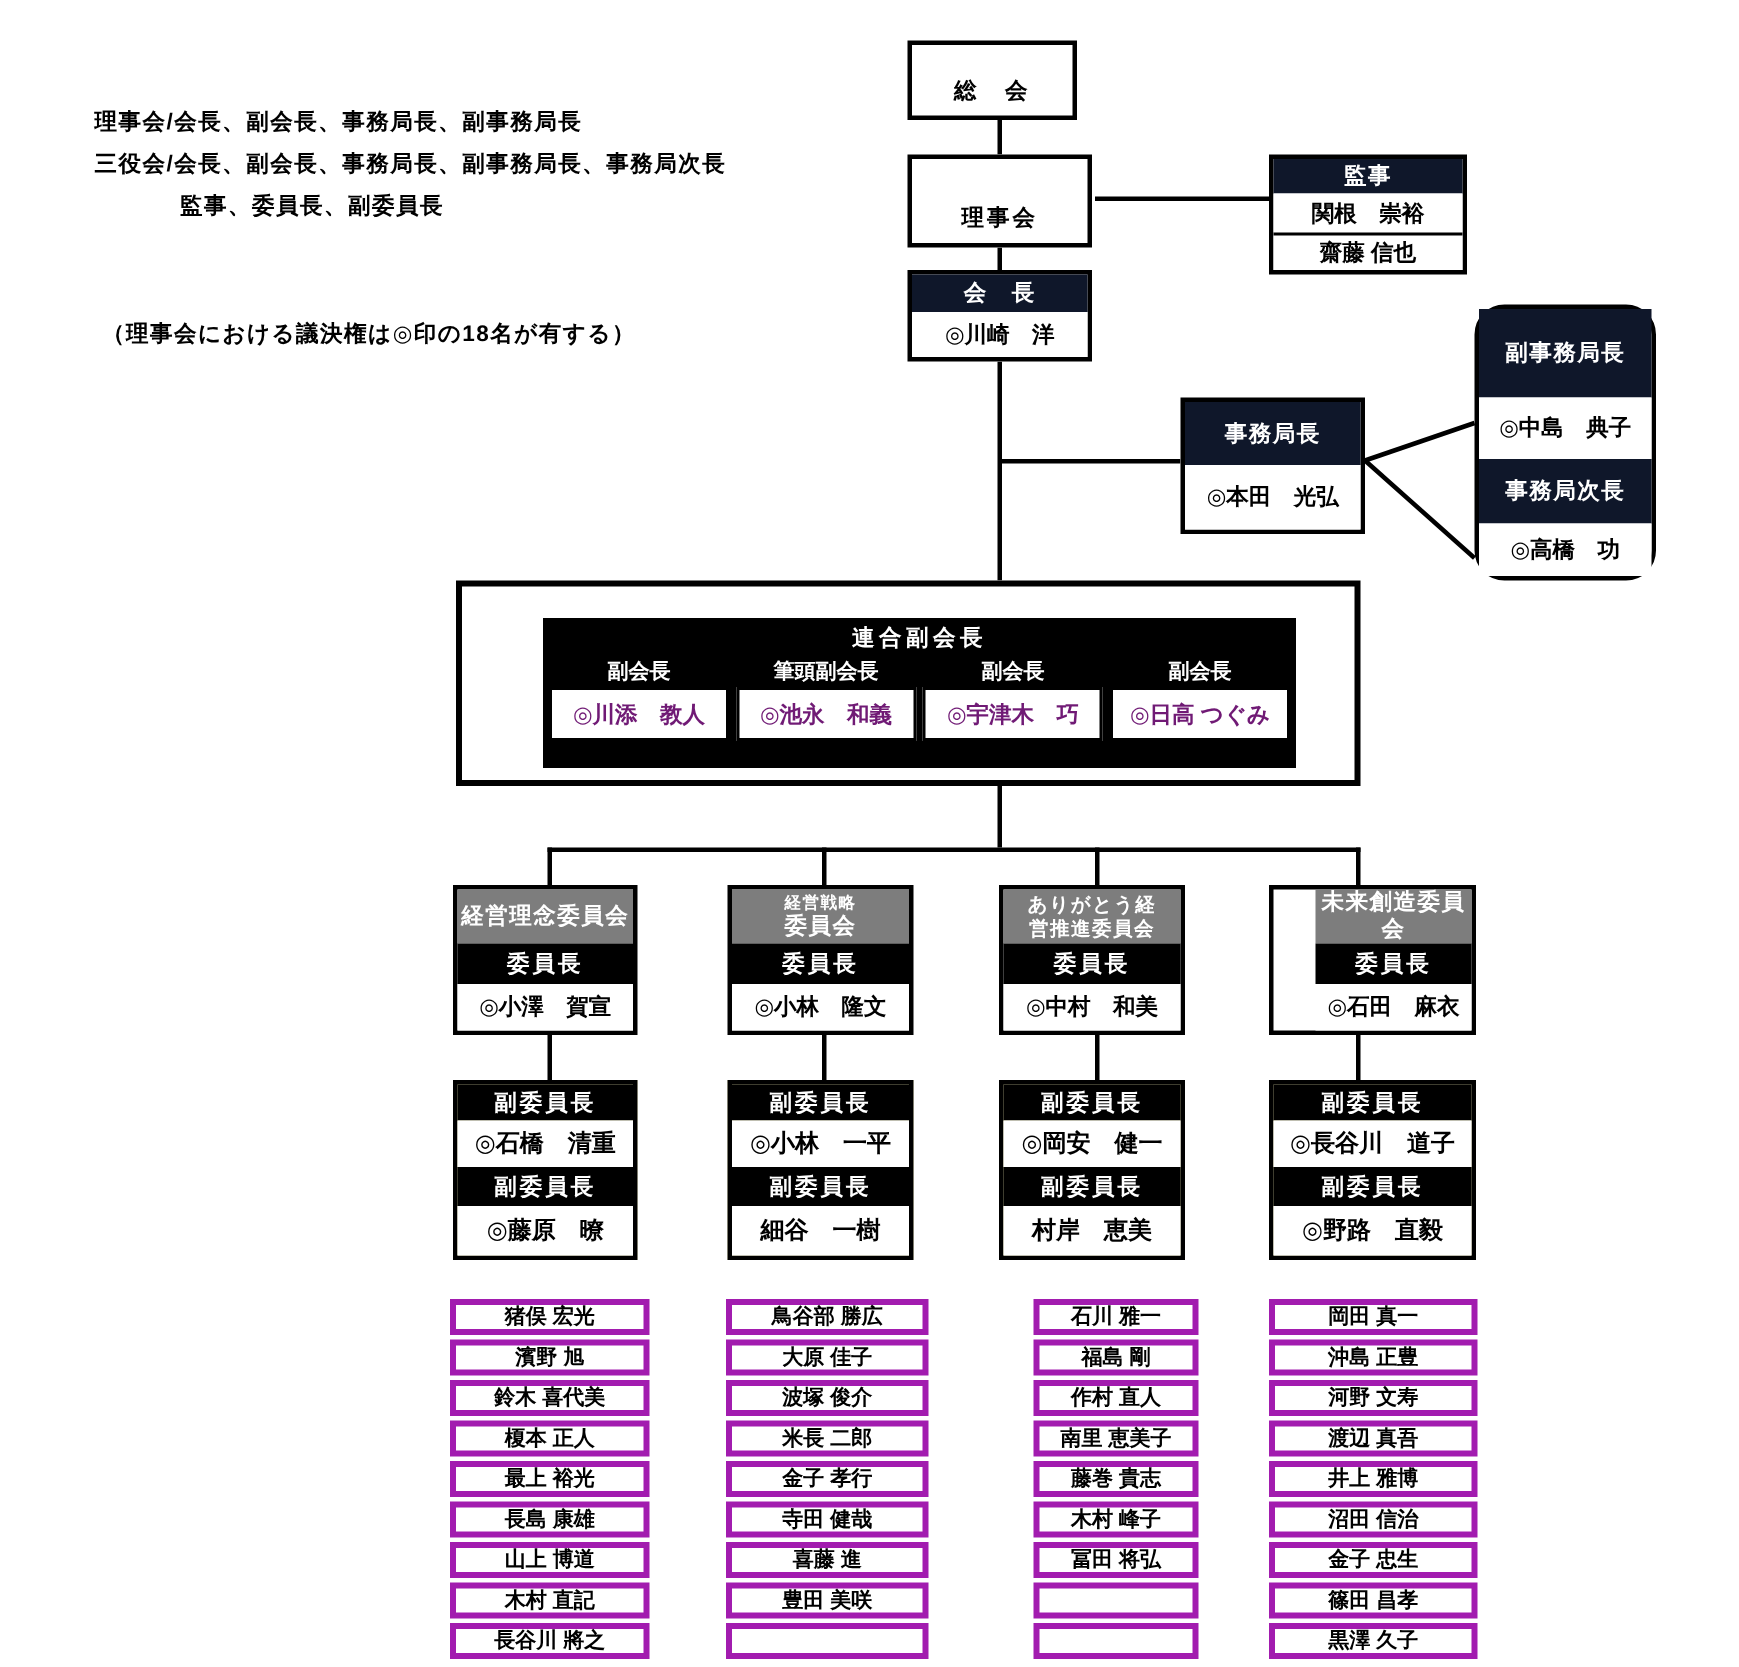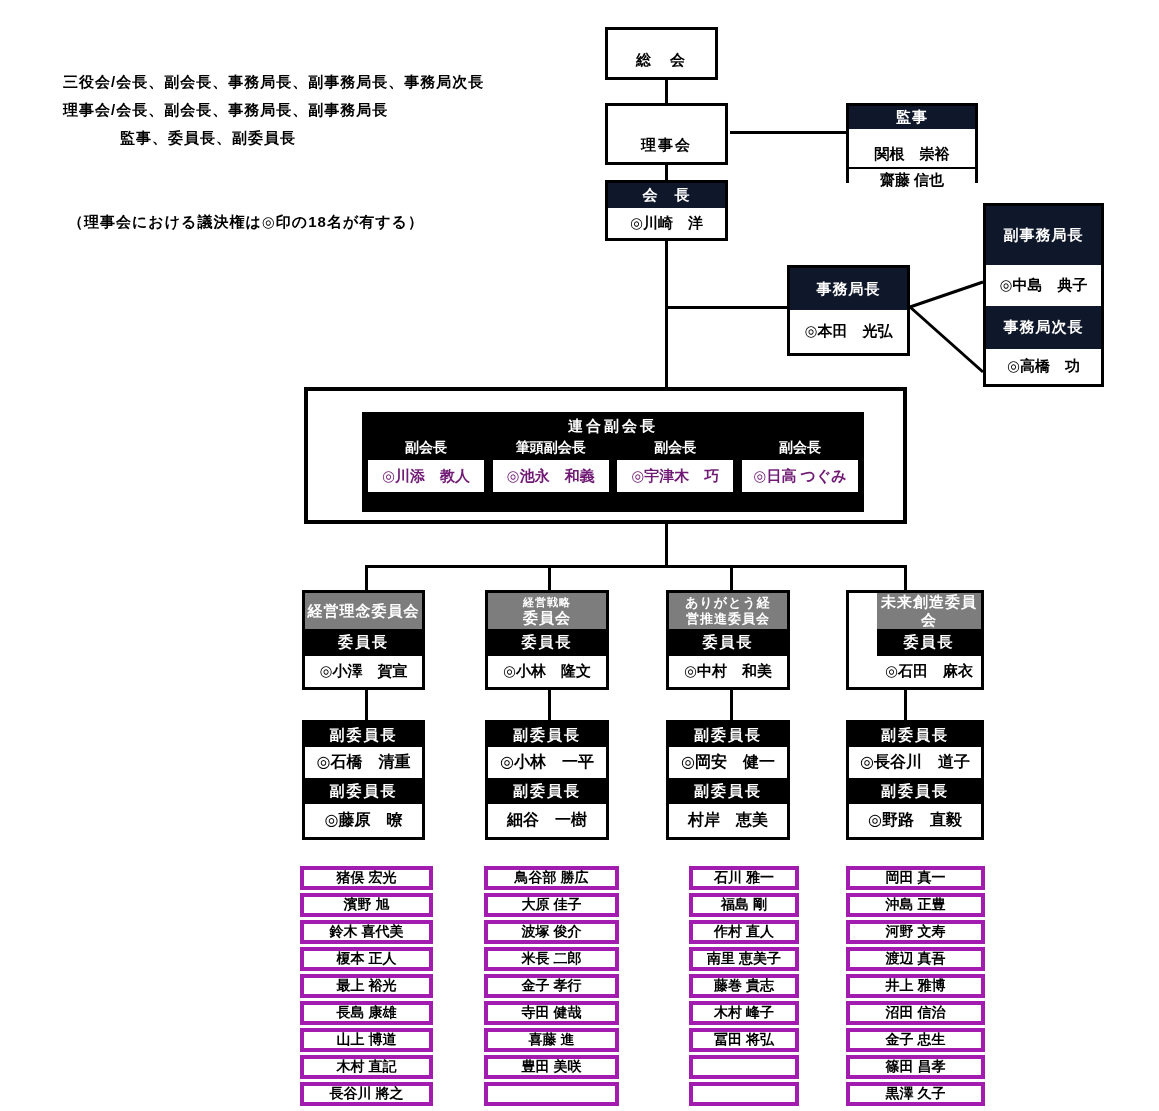--- a/index.html
+++ b/index.html
@@ -60,22 +60,22 @@
 
   
   .mlist { position:absolute; }
   .mcell { height:24px; border:4px solid #a21caf; margin-bottom:3px; background:#fff;
            display:flex; align-items:center; justify-content:center; font-size:14px; }
 </style>
 </head>
 <body>
 
 <div class="legend">
+  <div>理事会/会長、副会長、事務局長、副事務局長</div>
   <div>三役会/会長、副会長、事務局長、副事務局長、事務局次長</div>
-  <div>理事会/会長、副会長、事務局長、副事務局長</div>
   <div class="indent">監事、委員長、副委員長</div>
 </div>
 <div class="note">（理事会における議決権は◎印の18名が有する）</div>
 
 <div class="ln" style="left:665px;top:80px;width:3px;height:23px;"></div>
 <div class="ln" style="left:730px;top:131px;width:116px;height:3px;"></div>
 <div class="ln" style="left:665px;top:165px;width:3px;height:15px;"></div>
 <div class="ln" style="left:665px;top:241px;width:3px;height:146px;"></div>
 <div class="ln" style="left:666px;top:306px;width:121px;height:3px;"></div>
 <div class="ln" style="left:665px;top:524px;width:3px;height:41px;"></div>
@@ -97,35 +97,35 @@
 <div class="pbox" style="left:605px;top:27px;width:113px;height:53px;">
   <span>総　会</span>
 </div>
 
 <div class="pbox" style="left:605px;top:103px;width:123px;height:62px;">
   <span>理事会</span>
 </div>
 
 <div class="hbox" style="left:846px;top:103px;width:132px;height:80px;">
   <div class="blackbar" style="height:23px;">監事</div>
-  <div class="whitecell kanji-row" style="height:26px;margin-top:12px;">関根　崇裕</div>
+  <div class="whitecell kanji-row" style="height:26px;">関根　崇裕</div>
   <div class="whitecell kanji-row" style="height:25px;">齋藤 信也</div>
 </div>
 
 <div class="hbox" style="left:605px;top:180px;width:123px;height:61px;">
   <div class="blackbar" style="height:25px;">会　長</div>
   <div class="whitecell" style="height:30px;">◎川崎　洋</div>
 </div>
 
 <div class="hbox" style="left:787px;top:265px;width:123px;height:91px;">
   <div class="blackbar" style="height:42px;">事務局長</div>
   <div class="whitecell" style="height:43px;">◎本田　光弘</div>
 </div>
 
-<div class="hbox" style="left:983px;top:203px;width:121px;height:184px;">
+<div class="hbox" style="left:983px;top:203px;width:121px;height:184px;border-radius:20px;">
   <div class="blackbar" style="height:59px;">副事務局長</div>
   <div class="whitecell" style="height:41px;">◎中島　典子</div>
   <div class="blackbar" style="height:43px;">事務局次長</div>
   <div class="whitecell" style="height:35px;">◎高橋　功</div>
 </div>
 
 <div class="bigbox"></div>
 <div class="rengou">
   <div class="rengou-title">連合副会長</div>
   <div class="rengou-roles">

